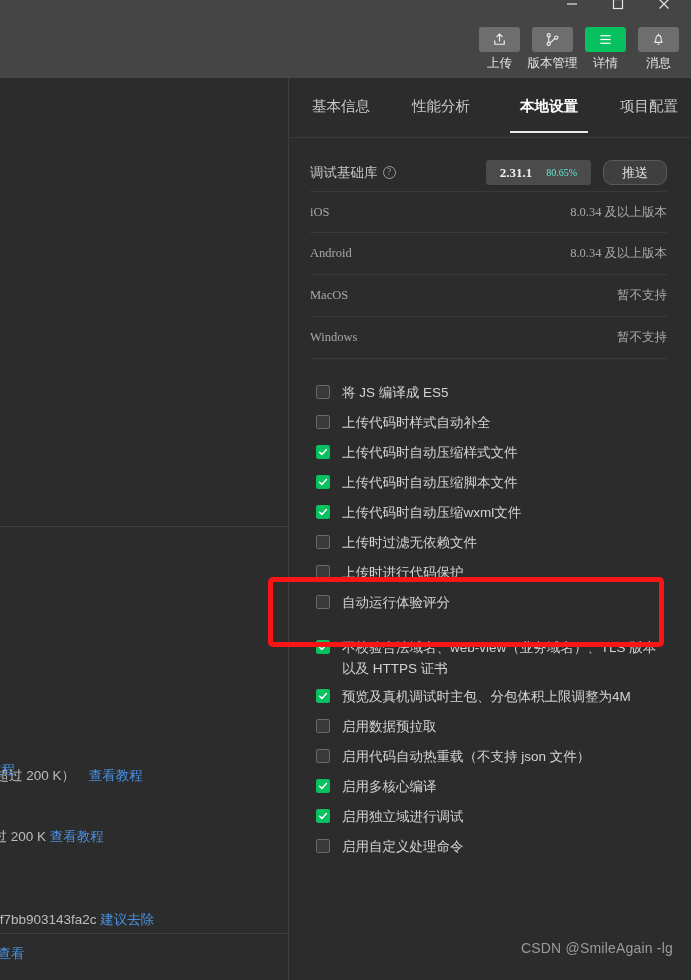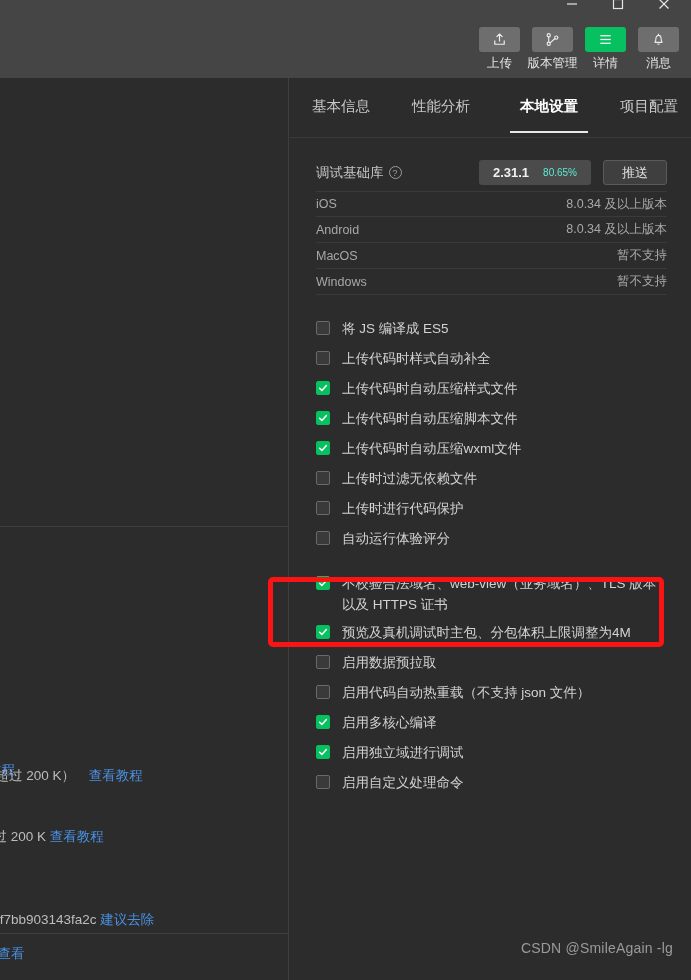--- a/index.html
+++ b/index.html
@@ -80,51 +80,51 @@
     font-size: 14.5px; color: #c9c9c9; position: relative;
     padding-bottom: 2px; white-space: nowrap;
   }
   .tab.active { color: #ffffff; font-weight: bold; margin-left: 8px; }
   .tab.active::after {
     content: ""; position: absolute; left: 50%; transform: translateX(-50%);
     bottom: -15px; width: 78px; height: 2px; background: #e8e8e8;
   }
 
   
-  .baselib { padding: 22px 24px 0 26px; }
+  .baselib { padding: 22px 24px 0 20px; font-family: Liberation Serif, serif; }
   .bl-row1 { display: flex; align-items: center; }
   .bl-title {
     font-size: 13.5px; color: #c6c6c6; display: flex; align-items: center; gap: 5px;
   }
   .q-ico {
     width: 13px; height: 13px; border-radius: 50%;
     border: 1px solid #9c9c9c; color: #9c9c9c;
     font-size: 9.5px; line-height: 11px; text-align: center;
     display: inline-block;
   }
   .bl-spacer { flex: 1; }
   .bl-ver {
     background: #4b4b4b; border-radius: 3px; height: 25px;
     display: flex; align-items: center; gap: 14px; padding: 0 14px;
     margin-right: 12px;
   }
   .bl-ver-num { font-size: 13px; color: #f0f0f0; font-weight: bold; }
   .bl-ver-pct { font-size: 10px; color: #5eead4; }
   .bl-push {
-    background: #3f3f3f; border: 1px solid #5a5a5a; border-radius: 3px;
+    background: #3f3f3f; border: 1px solid #5a5a5a; border-radius: 9px;
     height: 25px; min-width: 64px; padding: 0 13px;
     display: flex; align-items: center; justify-content: center;
     font-size: 13px; color: #e2e2e2;
   }
 
   .bl-sub { margin-top: 17px; font-size: 12.5px; color: #8e8e8e; }
   .bl-table { margin-top: 6px; }
   .bl-tr {
     display: flex; align-items: center; justify-content: space-between;
-    height: 26px; border-bottom: 1px solid #3a3a3a;
+    height: 42px; border-bottom: 1px solid #3a3a3a;
   }
   .bl-tr:first-child { border-top: 1px solid #3a3a3a; }
   .bl-os { font-size: 12.5px; color: #a8a8a8; }
   .bl-val { font-size: 12.5px; color: #a8a8a8; }
 
   
   .cblist { padding: 22px 24px 0 26px; }
   .cbrow {
     display: flex; align-items: flex-start; gap: 12px;
     min-height: 30px; padding-top: 1px;

